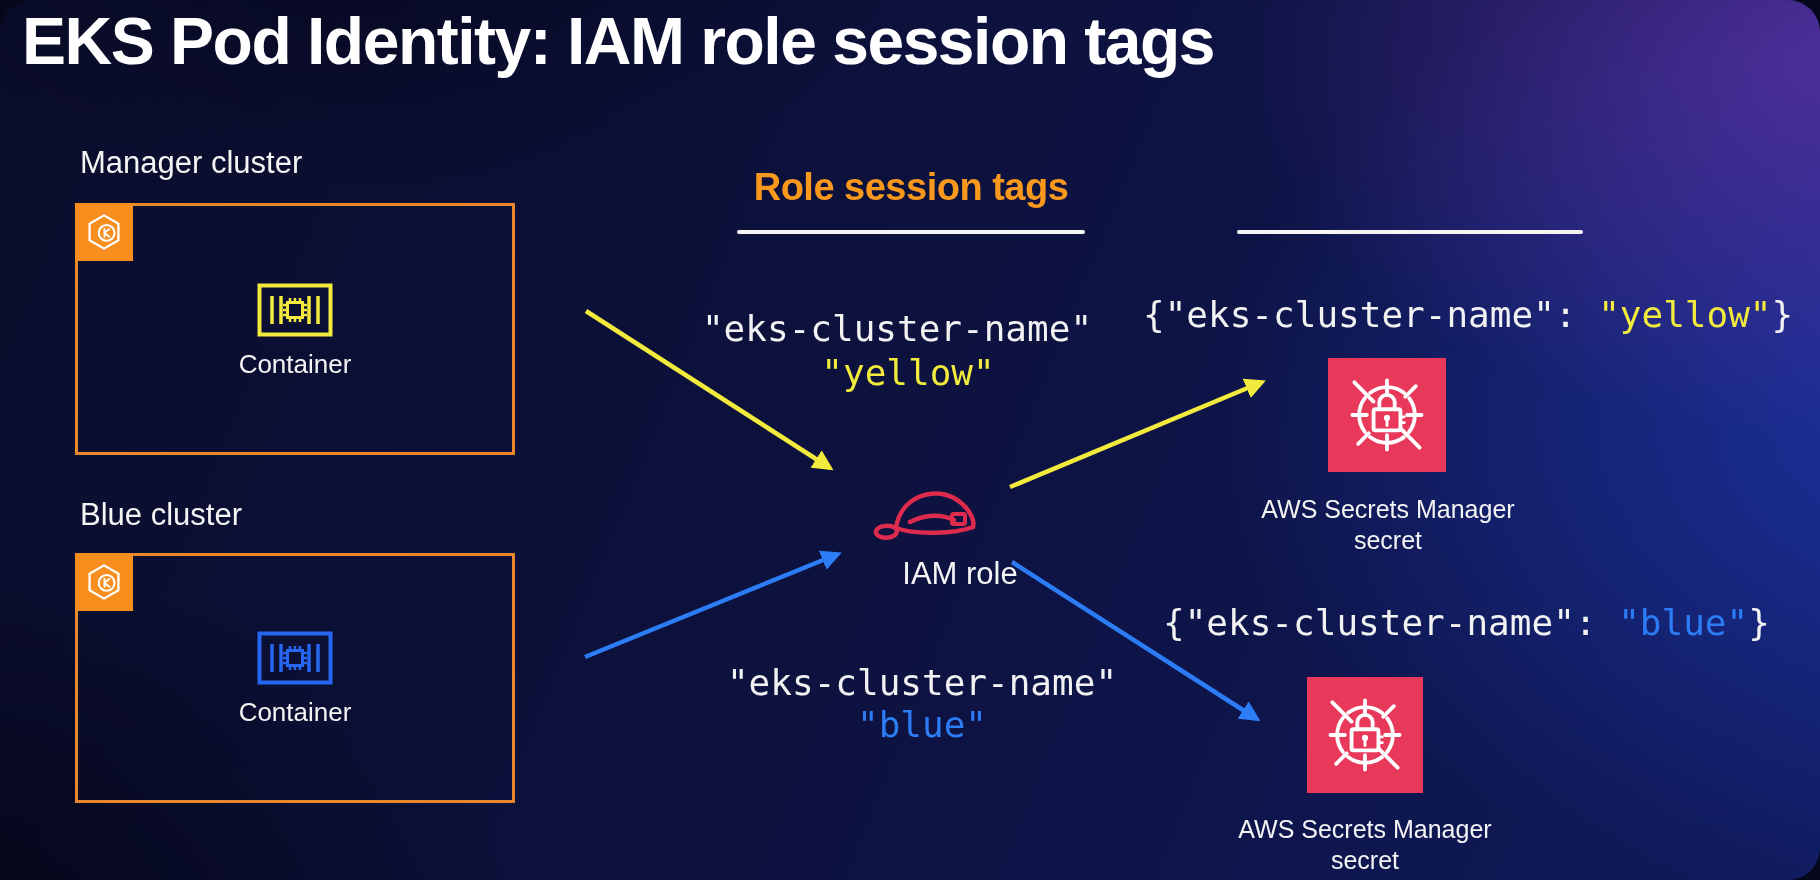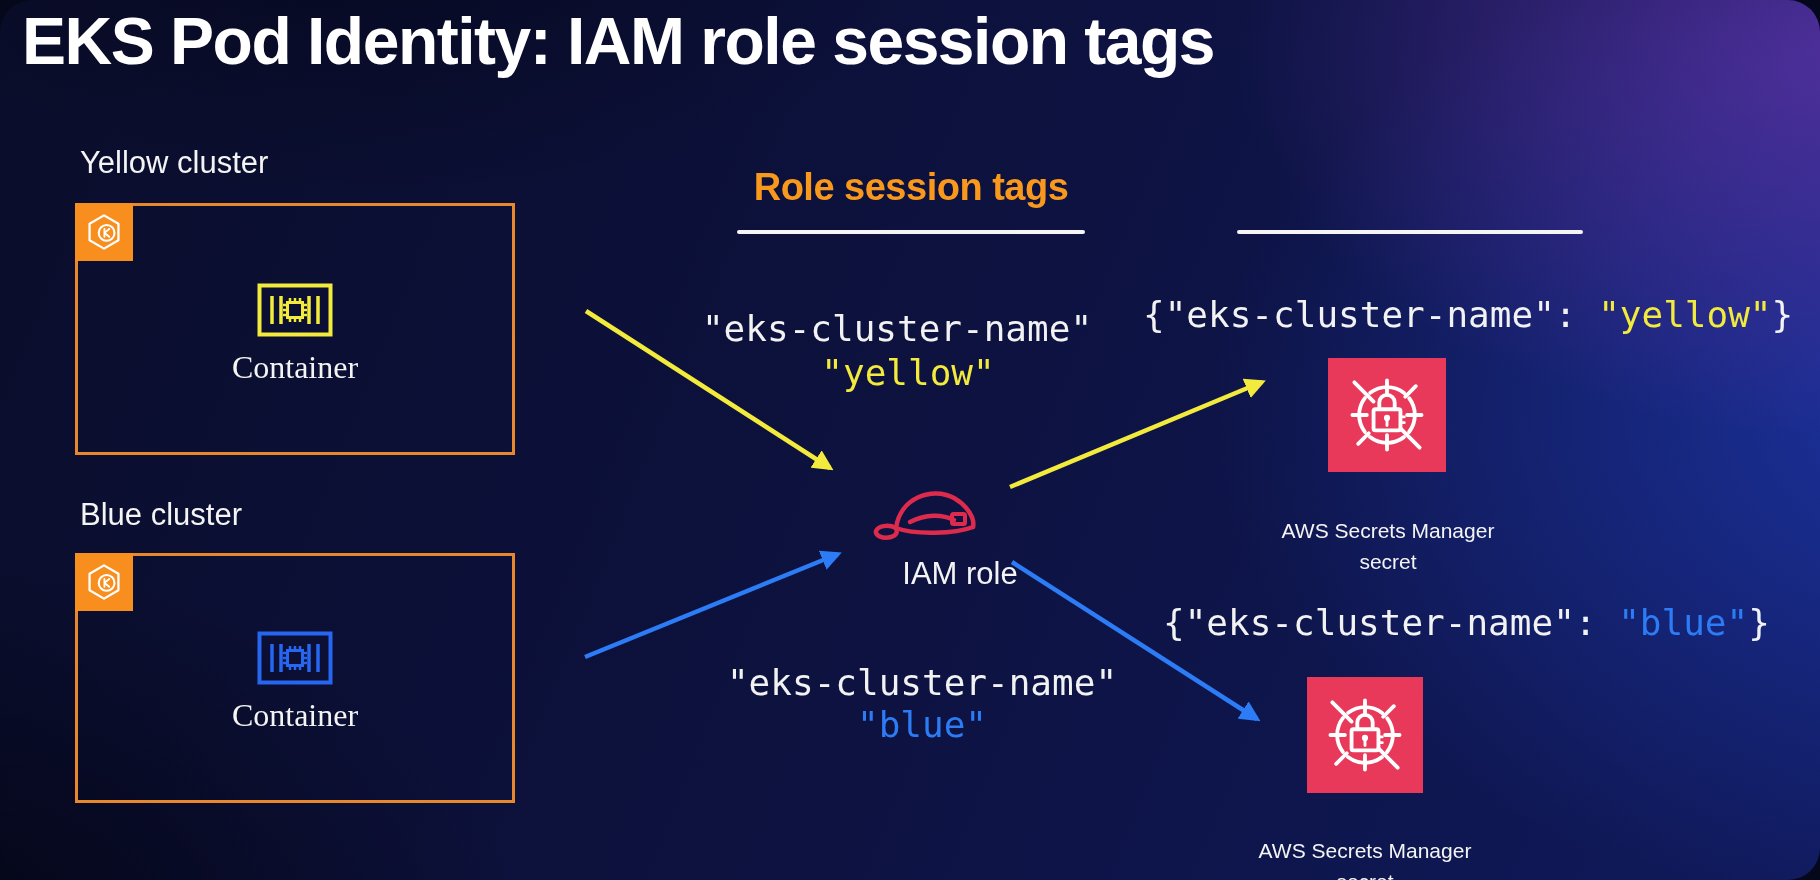--- a/index.html
+++ b/index.html
@@ -13,39 +13,39 @@
       radial-gradient(900px 520px at 22% -12%, rgba(0,0,10,.45), rgba(0,0,10,0) 60%),
       linear-gradient(112deg,#0A0D2A 0%,#0D1240 52%,#101A5C 100%);
     border-radius: 32px;
   }
   .abs{position:absolute;}
   .ctr{transform:translateX(-50%);}
   .title{font-size:66px;font-weight:bold;letter-spacing:-1.5px;line-height:78px;color:#fff;}
   .cluster-label{font-size:31px;line-height:40px;color:#f4f4f4;}
   .cluster-box{border:3px solid #E8872B;}
   .badge{width:58px;height:58px;background:#F78E1E;display:flex;align-items:center;justify-content:center;}
-  .container-label{font-size:32px;color:#f4f4f4;font-family:Liberation Serif, serif;}
+  .container-label{font-size:26px;color:#f4f4f4;}
   .heading{width:348px;text-align:center;font-size:38px;font-weight:bold;color:#F8981D;letter-spacing:-0.5px;margin-top:10px;}
   .underline{height:4px;background:#F5F5F5;border-radius:2px;}
   .code{font-family:"DejaVu Sans Mono",monospace;font-size:36px;line-height:42px;white-space:pre;color:#F2F2F2;}
   .yellow{color:#F2EA3C;}
   .blue{color:#2C7CF6;}
   .iam-label{font-size:31px;color:#f4f4f4;margin-left:36px;}
-  .caption{font-size:21px;line-height:30px;color:#f4f4f4;white-space:nowrap;margin-top:22px;}
+  .caption{font-size:25px;line-height:30px;color:#f4f4f4;white-space:nowrap;}
   .secrets-square{background:#E8395A;display:flex;align-items:center;justify-content:center;}
   svg{display:block;}
 </style>
 </head>
 <body>
 
 <div class="canvas">
 
   <div class="abs title" style="left:22px;top:2px;">EKS Pod Identity: IAM role session tags</div>
 
-  <div class="abs cluster-label" style="left:80px;top:143px;">Yellow cluster</div>
+  <div class="abs cluster-label" style="left:80px;top:143px;">Manager cluster</div>
   <div class="abs cluster-box" style="left:75px;top:203px;width:434px;height:246px;"></div>
   <div class="abs badge" style="left:75px;top:203px;">
     <svg width="42" height="42" viewBox="0 0 48 48">
       <polygon points="24,5 40.5,14.5 40.5,33.5 24,43 7.5,33.5 7.5,14.5" fill="none" stroke="#fff" stroke-width="2.6" stroke-linejoin="round"></polygon>
       <circle cx="27" cy="25" r="9" fill="#F78E1E" stroke="#fff" stroke-width="2.4"></circle>
       <path d="M24.5 20.5 V29.5 M24.5 25 L30 20.5 M25 25.5 L30 29.5" fill="none" stroke="#fff" stroke-width="2.2" stroke-linecap="round"></path>
     </svg>
   </div>
   <div class="abs" style="left:256px;top:283px;color:#F2EA3C;">
     <svg width="78" height="54" viewBox="0 0 76 54" fill="none" stroke="currentColor">

